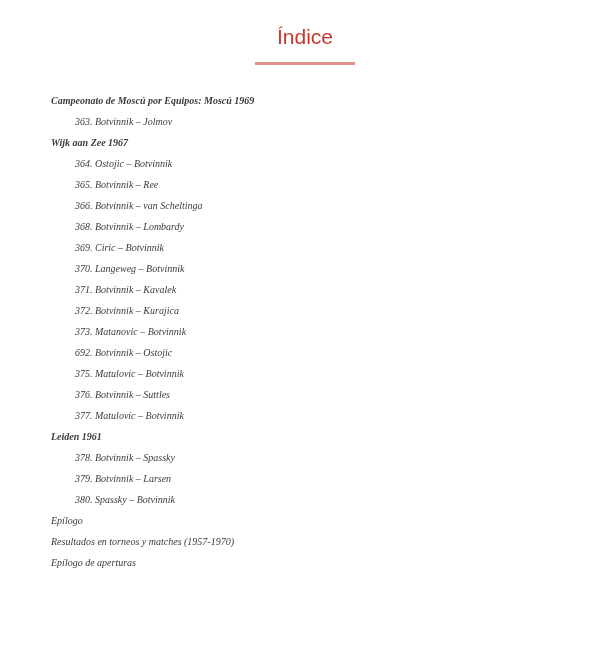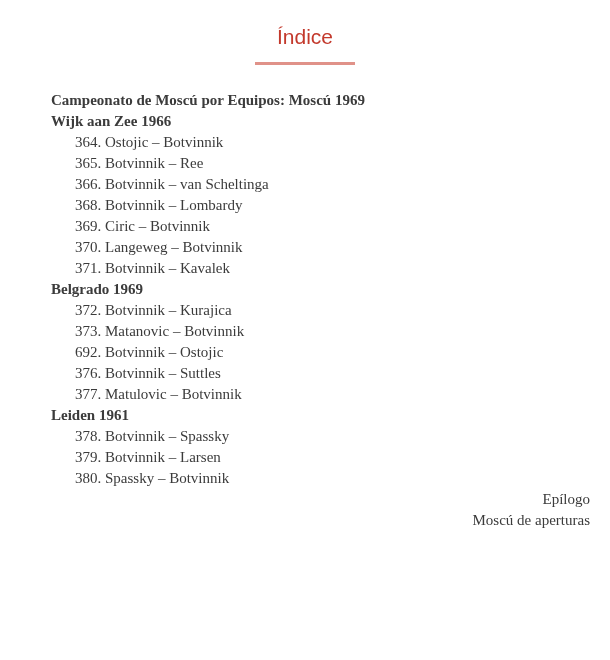--- a/index.html
+++ b/index.html
@@ -34,53 +34,56 @@
   .toc-divider {
     width: 100px;
     height: 3px;
     background: var(--divider);
     border: none;
     margin: 14px auto 0 auto;
   }
   .toc-list {
     margin: 25px 20px 0 51px;
     color: var(--text);
-    font-size: 15px;
+    font-size: 10px;
     line-height: 21px;
+    font-style: italic;
   }
   .toc-item {
     white-space: nowrap;
     cursor: pointer;
   }
   .toc-item.heading { font-weight: bold; }
   .toc-item.game { padding-left: 24px; }
-  .toc-item.plain { padding-left: 0; text-align: right; }
+  .toc-item.plain { padding-left: 0; }
 </style>
 </head>
 <body>
 
 <div class="page">
   <h1 class="toc-title">Índice</h1>
   <hr class="toc-divider">
   <div class="toc-list" id="toc-list">
       <div class="toc-item heading">Campeonato de Moscú por Equipos: Moscú 1969</div>
-      <div class="toc-item heading">Wijk aan Zee 1966</div>
+      <div class="toc-item game">363. Botvinnik – Jolmov</div>
+      <div class="toc-item heading">Wijk aan Zee 1967</div>
       <div class="toc-item game">364. Ostojic – Botvinnik</div>
       <div class="toc-item game">365. Botvinnik – Ree</div>
       <div class="toc-item game">366. Botvinnik – van Scheltinga</div>
       <div class="toc-item game">368. Botvinnik – Lombardy</div>
       <div class="toc-item game">369. Ciric – Botvinnik</div>
       <div class="toc-item game">370. Langeweg – Botvinnik</div>
       <div class="toc-item game">371. Botvinnik – Kavalek</div>
-      <div class="toc-item heading">Belgrado 1969</div>
       <div class="toc-item game">372. Botvinnik – Kurajica</div>
       <div class="toc-item game">373. Matanovic – Botvinnik</div>
       <div class="toc-item game">692. Botvinnik – Ostojic</div>
+      <div class="toc-item game">375. Matulovic – Botvinnik</div>
       <div class="toc-item game">376. Botvinnik – Suttles</div>
       <div class="toc-item game">377. Matulovic – Botvinnik</div>
       <div class="toc-item heading">Leiden 1961</div>
       <div class="toc-item game">378. Botvinnik – Spassky</div>
       <div class="toc-item game">379. Botvinnik – Larsen</div>
       <div class="toc-item game">380. Spassky – Botvinnik</div>
       <div class="toc-item plain">Epílogo</div>
-      <div class="toc-item plain">Moscú de aperturas</div>
+      <div class="toc-item plain">Resultados en torneos y matches (1957-1970)</div>
+      <div class="toc-item plain">Epílogo de aperturas</div>
     </div>
 </div>
 
 </body></html>

